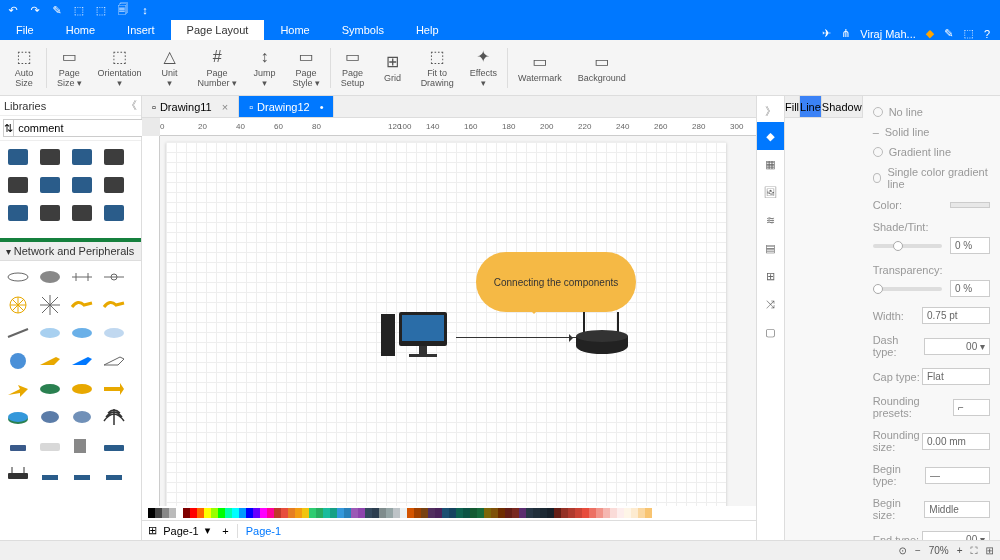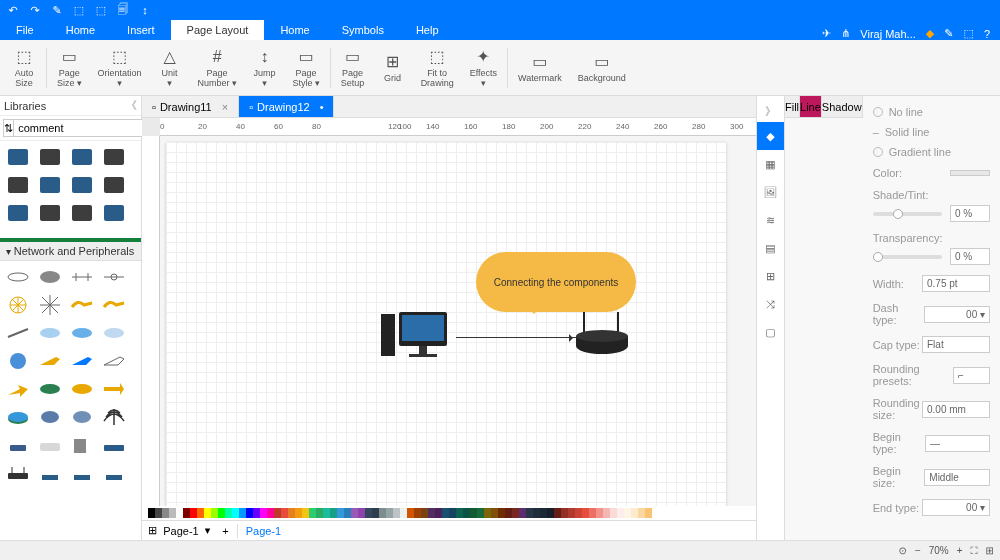--- a/index.html
+++ b/index.html
@@ -39,21 +39,21 @@
 .vruler{position:absolute;top:18px;left:0;width:18px;bottom:0;background:#fff;border-right:1px solid #ccc}
 .rtick{position:absolute;font-size:8px;color:#666}
 .canvas{position:absolute;top:18px;left:18px;right:0;bottom:0;background:#f5f5f5;overflow:hidden}
 .page{position:absolute;top:6px;left:6px;width:560px;height:390px;background:#fff;box-shadow:0 1px 3px rgba(0,0,0,0.2);background-image:linear-gradient(#eee 1px,transparent 1px),linear-gradient(90deg,#eee 1px,transparent 1px);background-size:10px 10px}
 .sidetools{width:28px;background:#fff;border-left:1px solid #ddd;display:flex;flex-direction:column;align-items:center;padding-top:4px;gap:0}
 .stbtn{width:28px;height:28px;display:flex;align-items:center;justify-content:center;cursor:pointer;color:#666}
 .stbtn.active{background:#0078ff;color:#fff}
 .rightpanel{width:216px;background:#f8f8f8;border-left:1px solid #ddd;display:flex;flex-direction:row}
 .rptabs{height:22px;display:flex;border-bottom:1px solid #ddd}
 .rptab{flex:1;display:flex;align-items:center;justify-content:center;cursor:pointer;font-size:11px;background:#eee;border-right:1px solid #ddd}
-.rptab.active{background:#be185d}
+.rptab.active{background:#3b82f6}
 .rpbody{flex:1;padding:6px 10px;overflow:hidden}
 .radio{display:flex;align-items:center;gap:6px;padding:4px 0;color:#999;font-size:10px}
 .radio .c{width:10px;height:10px;border:1px solid #bbb;border-radius:50%}
 .proprow{display:flex;align-items:center;justify-content:space-between;padding:5px 0;color:#999;font-size:10px}
 .propinp{width:68px;border:1px solid #ccc;background:#fff;padding:2px 4px;font-size:10px;color:#666}
 .slider{flex:1;height:4px;background:#ddd;border-radius:2px;margin-right:8px;position:relative}
 .slider .th{width:10px;height:10px;background:#fff;border:1px solid #aaa;border-radius:50%;position:absolute;top:-3px;left:30%}
 .colorstrip{height:14px;display:flex;padding:2px 6px;gap:0;background:#fff}
 .cs{width:7px;height:10px}
 .statusbar{height:20px;background:#f0f0f0;border-top:1px solid #ddd;display:flex;align-items:center;padding:0 6px;gap:8px}
@@ -585,20 +585,24 @@
           <span>No line</span>
         </div>
       <div class="radio">
           <span>–</span>
           <span>Solid line</span>
         </div>
       <div class="radio">
           <span class="c"></span>
           <span>Gradient line</span>
         </div>
+      <div class="radio">
+          <span class="c"></span>
+          <span>Single color gradient line</span>
+        </div>
       <div class="proprow">
           <span>Color:</span>
           <span class="propinp" style="width:40px;background:#e8e8e8"></span>
         </div>
       <div class="proprow" style="flex-direction:column;align-items:stretch">
         <span>Shade/Tint:</span>
         <div style="display:flex;align-items:center;margin-top:4px">
           <div class="slider">
               <div class="th"></div>
             </div>

